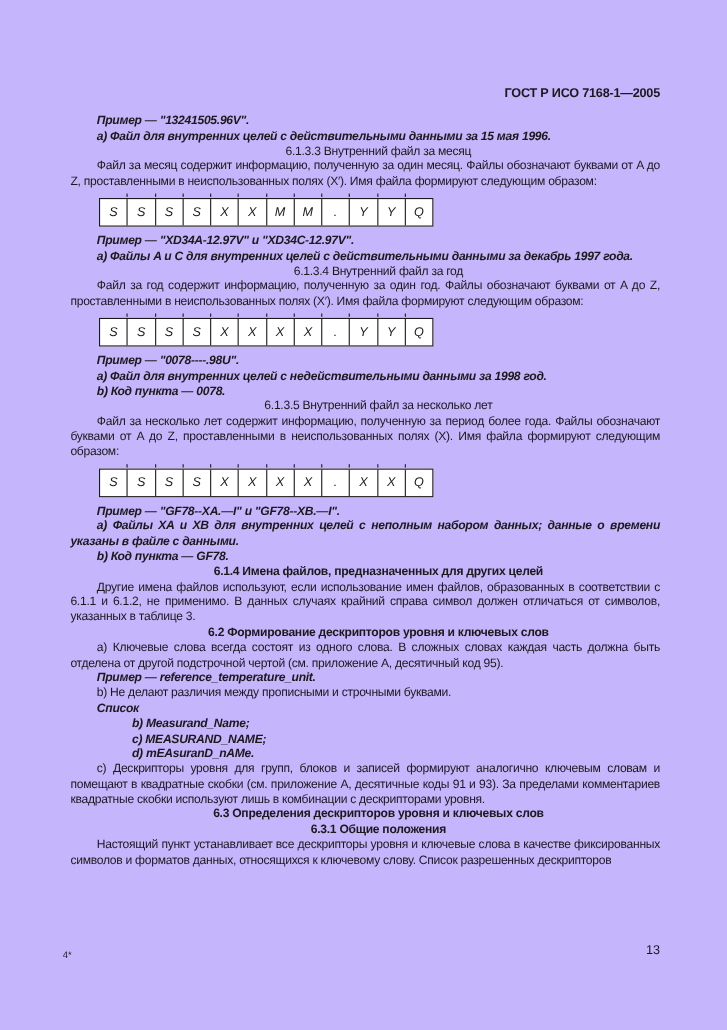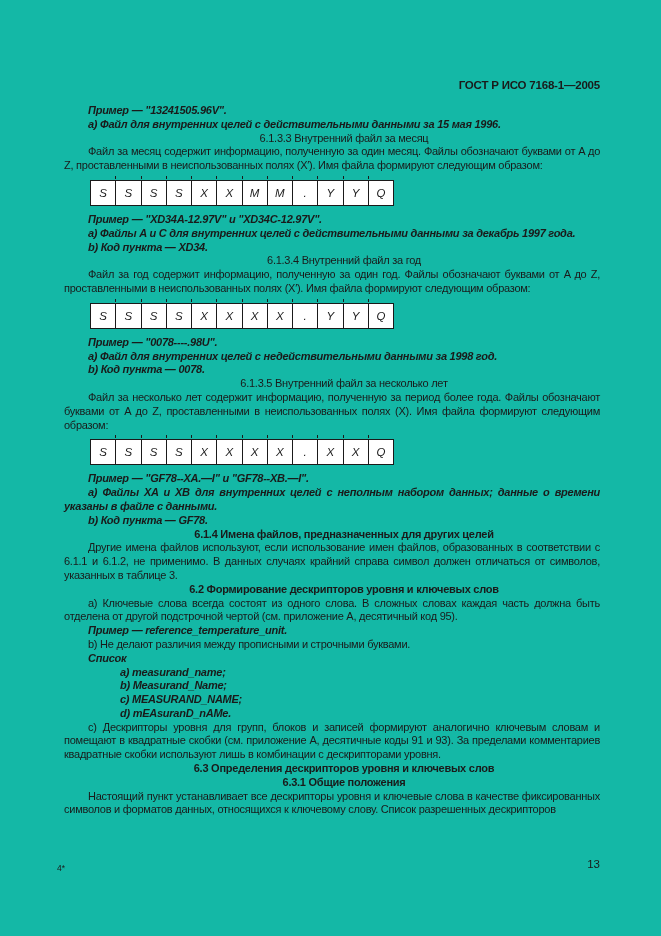--- a/index.html
+++ b/index.html
@@ -1,19 +1,19 @@
 <!DOCTYPE html>
 <html lang="ru"><head>
 <meta charset="utf-8">
 <style>
   html,body{margin:0;padding:0;background:#ffffff;}
   .page{
     position:relative;
     width:661px;height:936px;
-    background:#14b8a6;
+    background:#c4b5fd;
     color:#1a1a1a;
     font-family:"Liberation Sans","DejaVu Sans",sans-serif;
     font-size:11px;
     letter-spacing:-0.25px;
     line-height:13.8px;
     overflow:hidden;
   }
   .hdr{
     position:absolute;top:79px;right:61px;
     font-weight:bold;font-size:11.5px;letter-spacing:-0.2px;
@@ -85,21 +85,20 @@
       <span class="fcell">M</span>
       <span class="fcell">M</span>
       <span class="fcell">.</span>
       <span class="fcell">Y</span>
       <span class="fcell">Y</span>
       <span class="fcell">Q</span>
     </div>
 
     <p class="ex">Пример — "XD34A-12.97V" и "XD34C-12.97V".</p>
     <p class="ex">a) Файлы A и C для внутренних целей с действительными данными за декабрь 1997 года.</p>
-    <p class="ex">b) Код пункта — XD34.</p>
     <p class="plain">6.1.3.4 Внутренний файл за год</p>
     <p class="p">Файл за год содержит информацию, полученную за один год. Файлы обозначают буквами от A до Z, проставленными в неиспользованных полях (X′). Имя файла формируют следующим образом:</p>
 
     <div class="ftable">
       <span class="fcell">S</span>
       <span class="fcell">S</span>
       <span class="fcell">S</span>
       <span class="fcell">S</span>
       <span class="fcell">X</span>
       <span class="fcell">X</span>
@@ -135,21 +134,20 @@
     <p class="ex">Пример — "GF78--XA.—I" и "GF78--XB.—I".</p>
     <p class="ex">a) Файлы XA и XB для внутренних целей с неполным набором данных; данные о времени указаны в файле с данными.</p>
     <p class="ex">b) Код пункта — GF78.</p>
     <p class="h">6.1.4 Имена файлов, предназначенных для других целей</p>
     <p class="p">Другие имена файлов используют, если использование имен файлов, образованных в соответствии с 6.1.1 и 6.1.2, не применимо. В данных случаях крайний справа символ должен отличаться от символов, указанных в таблице 3.</p>
     <p class="h">6.2 Формирование дескрипторов уровня и ключевых слов</p>
     <p class="p">a) Ключевые слова всегда состоят из одного слова. В сложных словах каждая часть должна быть отделена от другой подстрочной чертой (см. приложение А, десятичный код 95).</p>
     <p class="ex">Пример — reference_temperature_unit.</p>
     <p class="p">b) Не делают различия между прописными и строчными буквами.</p>
     <p class="ex">Список</p>
-    <p class="ex sub">a) measurand_name;</p>
     <p class="ex sub">b) Measurand_Name;</p>
     <p class="ex sub">c) MEASURAND_NAME;</p>
     <p class="ex sub">d) mEAsuranD_nAMe.</p>
     <p class="p">c) Дескрипторы уровня для групп, блоков и записей формируют аналогично ключевым словам и помещают в квадратные скобки (см. приложение А, десятичные коды 91 и 93). За пределами комментариев квадратные скобки используют лишь в комбинации с дескрипторами уровня.</p>
     <p class="h">6.3 Определения дескрипторов уровня и ключевых слов</p>
     <p class="h">6.3.1 Общие положения</p>
     <p class="p">Настоящий пункт устанавливает все дескрипторы уровня и ключевые слова в качестве фиксированных символов и форматов данных, относящихся к ключевому слову. Список разрешенных дескрипторов</p>
   </div>
 
   <div class="foot-left">4*</div>

